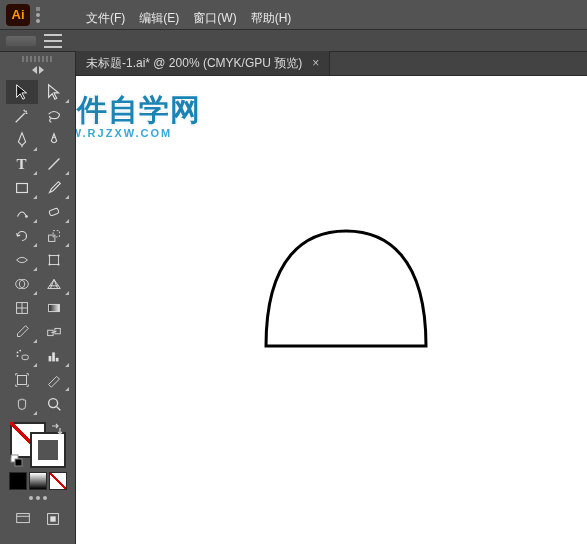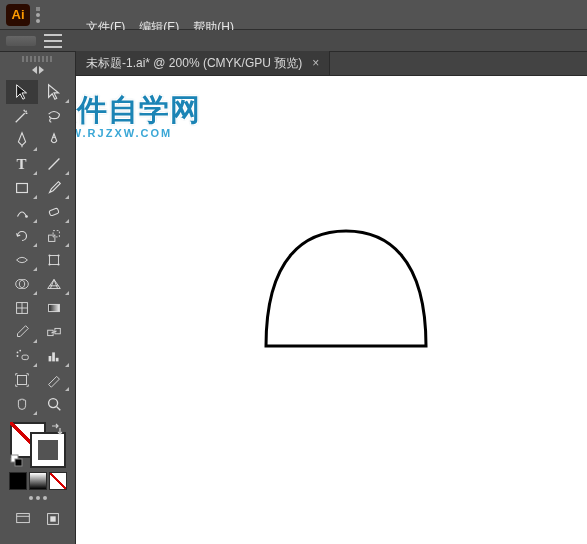--- a/index.html
+++ b/index.html
@@ -4,21 +4,21 @@
 <style>
   * { box-sizing: border-box; margin: 0; padding: 0; user-select: none; }
   body { width: 587px; height: 544px; background: #4a4a4a; font-family: "Microsoft YaHei", sans-serif; font-size: 12px; color: #e8e8e8; overflow: hidden; position: relative; }
 
   .titlebar { height: 30px; background: #535353; display: flex; align-items: center; padding: 0 6px; gap: 6px; border-bottom: 1px solid #2e2e2e; }
   .ai-logo { width: 24px; height: 22px; background: #2b0b00; color: #ff9a00; font-weight: 700; font-size: 13px; display: flex; align-items: center; justify-content: center; border-radius: 4px; }
   .logo-dots { display: flex; flex-direction: column; gap: 2px; }
   .logo-dots span { width: 4px; height: 4px; background: #aaa; border-radius: 2px; }
   .logo-dots .sq { border-radius: 0; background: #888; }
 
-  .row2 { position: absolute; top: 12px; left: 80px; height: 30px; display:flex; align-items:center; gap:2px;}
+  .row2 { position: absolute; top: 3px; left: 80px; height: 30px; display:flex; align-items:center; gap:2px;}
   .row2 .mi { padding: 4px 6px; cursor: default; }
 
   .control-strip { position:absolute; top:30px; left:0; right:0; height:22px; background:#4a4a4a; border-bottom:1px solid #2a2a2a; display:flex; align-items:center; padding-left:6px; gap:8px; }
   .hamburger { width:18px; height:14px; display:flex; flex-direction:column; justify-content:space-between; }
   .hamburger span{ height:2px; background:#c8c8c8; }
   .drag-handle{ width:30px; height:10px; background:linear-gradient(#666,#555); border-radius:2px; }
 
   .tabbar { position:absolute; top:52px; left:76px; right:0; height:24px; background:#434343; display:flex; align-items:flex-end; border-bottom:1px solid #2a2a2a;}
   .tab { height:24px; background:#3a3a3a; display:flex; align-items:center; padding:8px 10px; gap:10px; font-size:12px; color:#d8d8d8; border-right:1px solid #2a2a2a;}
   .tab .x { color:#bbb; font-size:12px; cursor:pointer; }
@@ -73,20 +73,21 @@
 <div class="titlebar">
   <div class="ai-logo">Ai</div>
   <div class="logo-dots">
     <span class="sq"></span>
       <span></span>
       <span></span>
   </div>
   <div class="row2">
     <div class="mi">文件(F)</div>
     <div class="mi">编辑(E)</div>
+    <div class="mi">窗口(W)</div>
     <div class="mi">帮助(H)</div>
   </div>
 </div>
 
 <div class="control-strip">
   <div class="drag-handle"></div>
   <div class="hamburger">
       <span></span>
       <span></span>
       <span></span>

